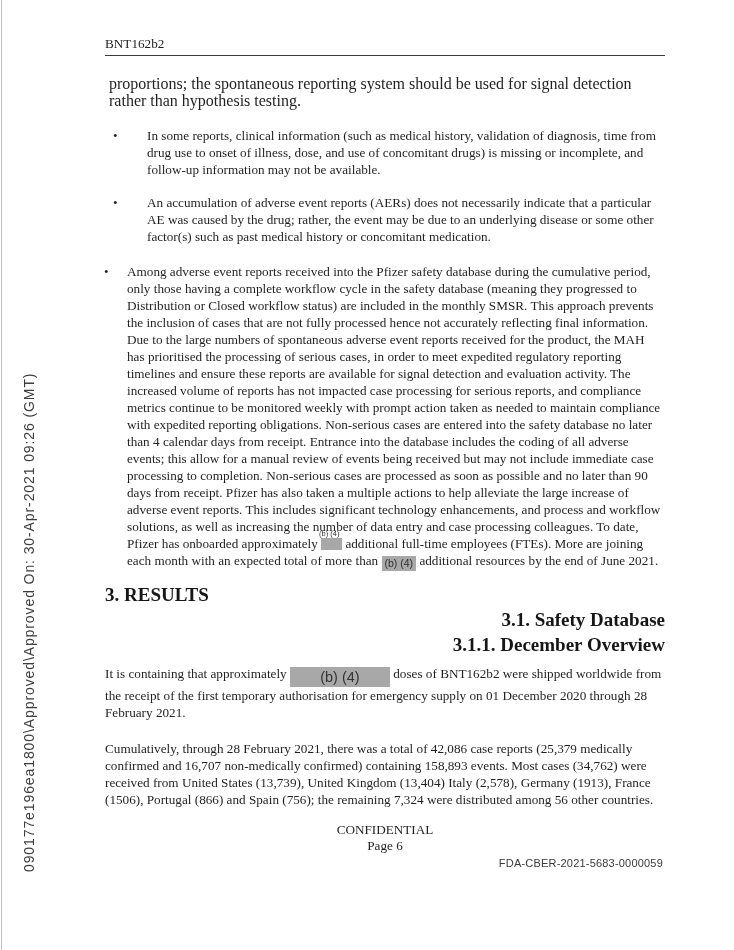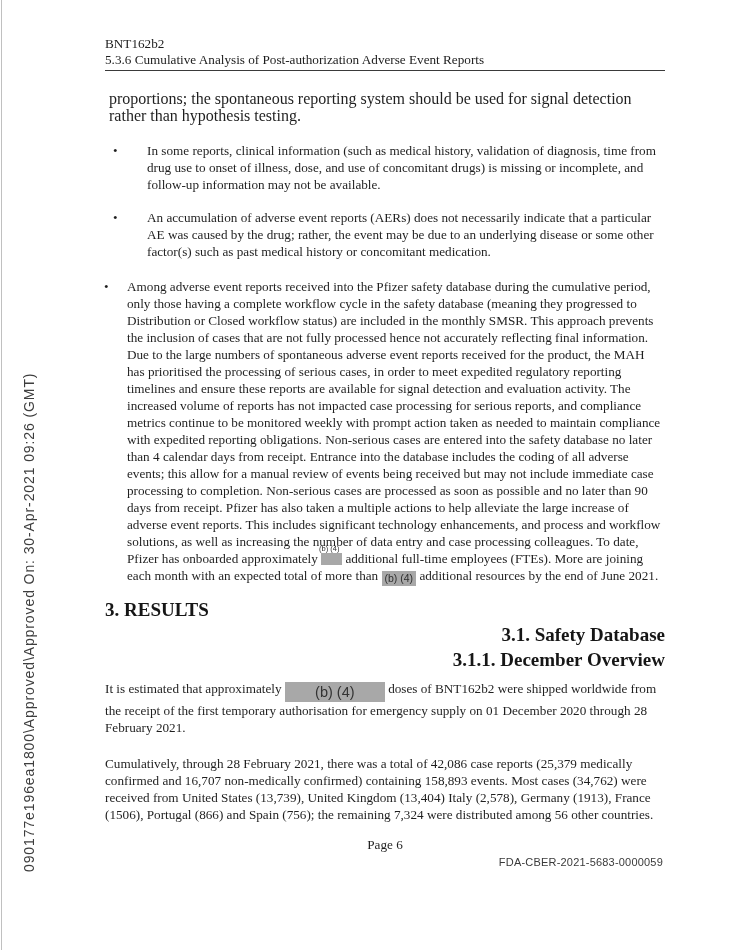--- a/index.html
+++ b/index.html
@@ -94,21 +94,20 @@
 </style>
 </head>
 <body>
 
 <div class="page-edge-line"></div>
 
 <div class="watermark">090177e196ea1800\Approved\Approved On: 30-Apr-2021 09:26 (GMT)</div>
 
 <div class="doc-header">
   <div>BNT162b2</div>
-  <div>5.3.6 Cumulative Analysis of Post-authorization Adverse Event Reports</div>
   <div class="rule"></div>
 </div>
 
 <div class="intro-para">proportions; the spontaneous reporting system should be used for signal detection rather than hypothesis testing.</div>
 
 <div class="sub-bullet">
   <span class="bullet-marker">•</span>
   <span>In some reports, clinical information (such as medical history, validation of diagnosis, time from drug use to onset of illness, dose, and use of concomitant drugs) is missing or incomplete, and follow-up information may not be available.</span>
 </div>
 
@@ -120,22 +119,23 @@
 <div class="main-bullet">
   <span class="bullet-marker">•</span>
   <span>Among adverse event reports received into the Pfizer safety database during the cumulative period, only those having a complete workflow cycle in the safety database (meaning they progressed to Distribution or Closed workflow status) are included in the monthly SMSR. This approach prevents the inclusion of cases that are not fully processed hence not accurately reflecting final information.  Due to the large numbers of spontaneous adverse event reports received for the product, the MAH has prioritised the processing of serious cases, in order to meet expedited regulatory reporting timelines and ensure these reports are available for signal detection and evaluation activity. The increased volume of reports has not impacted case processing for serious reports, and compliance metrics continue to be monitored weekly with prompt action taken as needed to maintain compliance with expedited reporting obligations. Non-serious cases are entered into the safety database no later than 4 calendar days from receipt. Entrance into the database includes the coding of all adverse events; this allow for a manual review of events being received but may not include immediate case processing to completion. Non-serious cases are processed as soon as possible and no later than 90 days from receipt.  Pfizer has also taken a multiple actions to help alleviate the large increase of adverse event reports. This includes significant technology enhancements, and process and workflow solutions, as well as increasing the number of data entry and case processing colleagues. To date, Pfizer has onboarded approximately </span><span class="redact-small"><span class="redact-sup-label">(b) (4)</span></span><span> additional full-time employees (FTEs). More are joining each month with an expected total of more than </span><span class="redact-inline">(b) (4)</span><span> additional resources by the end of June 2021.</span>
 </div>
 
 <div class="section-heading">3. RESULTS</div>
 <div class="section-heading sub">3.1. Safety Database</div>
 <div class="section-heading sub">3.1.1. December Overview</div>
 
 <div class="body-para">
-  <span>It is estimated that approximately </span><span class="redact-large">(b) (4)</span><span> doses of BNT162b2 were shipped worldwide from the receipt of the first temporary authorisation for emergency supply on 01 December 2020 through 28 February 2021.</span>
+  <span>It is containing that approximately </span><span class="redact-large">(b) (4)</span><span> doses of BNT162b2 were shipped worldwide from the receipt of the first temporary authorisation for emergency supply on 01 December 2020 through 28 February 2021.</span>
 </div>
 
 <div class="body-para spaced">Cumulatively, through 28 February 2021, there was a total of 42,086 case reports (25,379 medically confirmed and 16,707 non-medically confirmed) containing 158,893 events. Most cases (34,762) were received from United States (13,739), United Kingdom (13,404) Italy (2,578), Germany (1913), France (1506), Portugal (866) and Spain (756); the remaining 7,324 were distributed among 56 other countries.</div>
 
 <div class="footer-block">
+  <div>CONFIDENTIAL</div>
   <div>Page 6</div>
 </div>
 
 <div class="doc-id">FDA-CBER-2021-5683-0000059</div>
 
 </body></html>

